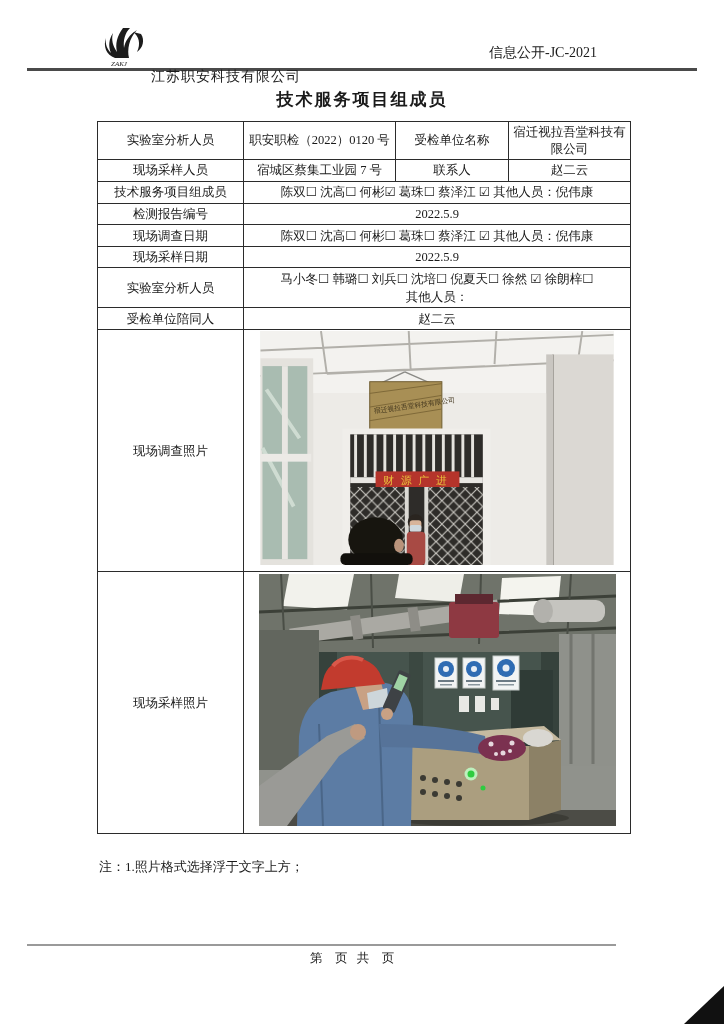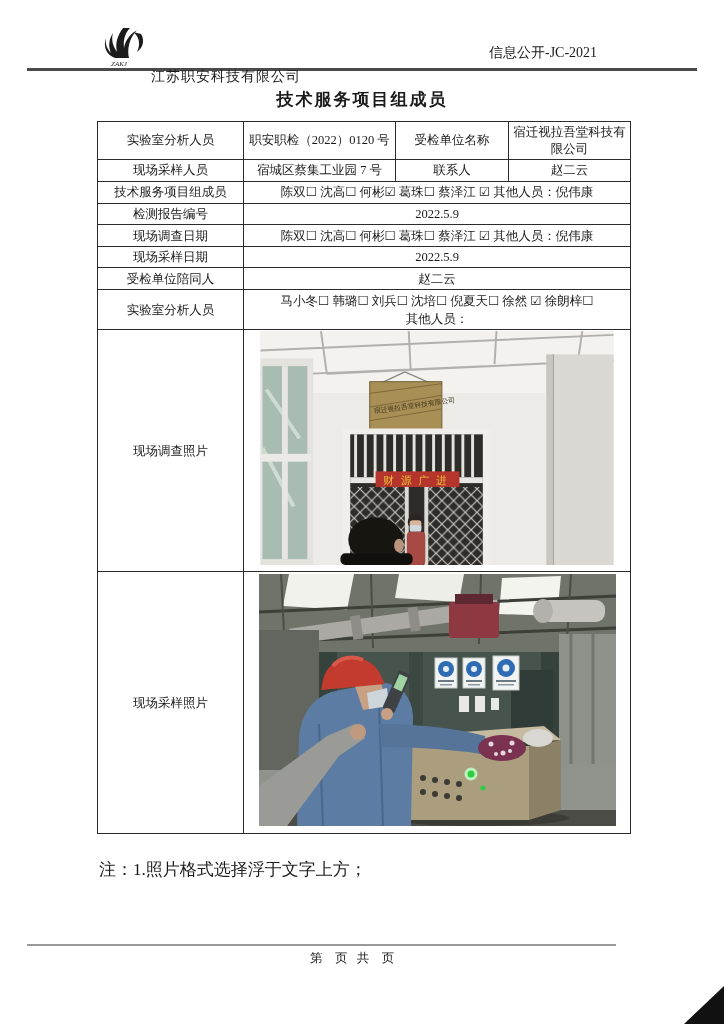--- a/index.html
+++ b/index.html
@@ -16,21 +16,21 @@
   
   table.main{position:absolute;left:97px;top:121px;width:533px;border-collapse:collapse;
              table-layout:fixed;font-size:12.5px;}
   table.main td{border:1px solid #2b2b2b;padding:1px 3px;text-align:center;vertical-align:middle;
                 line-height:1.45;overflow:hidden;}
   td.lbl{text-align:center;}
   td.val-left{text-align:left;padding-left:6px;margin-top:24px;}
   td.photo-cell{text-align:left;padding:2px 0 2px 2px;vertical-align:middle;}
   .chkline{white-space:normal;}
   
-  .note{position:absolute;left:99px;top:858px;font-size:17px;}
+  .note{position:absolute;left:99px;top:858px;font-size:13px;}
   .foot-rule{position:absolute;left:27px;top:944px;width:589px;height:2px;background:#9a9a9a;}
   .foot-text{position:absolute;left:310px;top:950px;font-size:12.5px;word-spacing:6px;}
   .corner{position:absolute;right:0;bottom:0;width:40px;height:38px;}
   svg text{font-family:"Liberation Serif","DejaVu Serif",serif;}
 </style>
 </head>
 <body>
 
 <div class="page">
 
@@ -75,30 +75,30 @@
       <td colspan="3">2022.5.9</td>
     </tr>
     <tr style="height:22px">
       <td class="lbl">现场调查日期</td>
       <td class="val-left chkline" colspan="3">陈双☐ 沈高☐ 何彬☐ 葛珠☐ 蔡泽江 ☑ 其他人员：倪伟康</td>
     </tr>
     <tr style="height:20px">
       <td class="lbl">现场采样日期</td>
       <td colspan="3">2022.5.9</td>
     </tr>
-    <tr style="height:22px">
-      <td class="lbl">受检单位陪同人</td>
-      <td colspan="3">赵二云</td>
-    </tr>
     <tr style="height:40px">
       <td class="lbl">实验室分析人员</td>
       <td class="val-left" colspan="3">
         <div class="chkline">马小冬☐ 韩璐☐ 刘兵☐ 沈培☐ 倪夏天☐ 徐然 ☑ 徐朗梓☐</div>
         <div>其他人员：</div>
       </td>
+    </tr>
+    <tr style="height:22px">
+      <td class="lbl">受检单位陪同人</td>
+      <td colspan="3">赵二云</td>
     </tr>
 
     <tr style="height:238px">
       <td class="lbl">现场调查照片</td>
       <td colspan="3" class="photo-cell">
         <svg width="362" height="234" viewBox="0 0 362 240">
           <rect width="362" height="240" fill="#e9e7e3"></rect>
           <rect width="362" height="64" fill="#f3f2ef"></rect>
           <path d="M0,20 L362,4 M0,46 L230,36 M62,0 L68,44 M152,0 L154,40 M242,0 L240,34 M330,0 L326,28 M68,44 L362,30" stroke="#b2b0aa" stroke-width="2" fill="none"></path>
           <rect x="300" y="24" width="62" height="216" fill="#dbd8d3"></rect>

